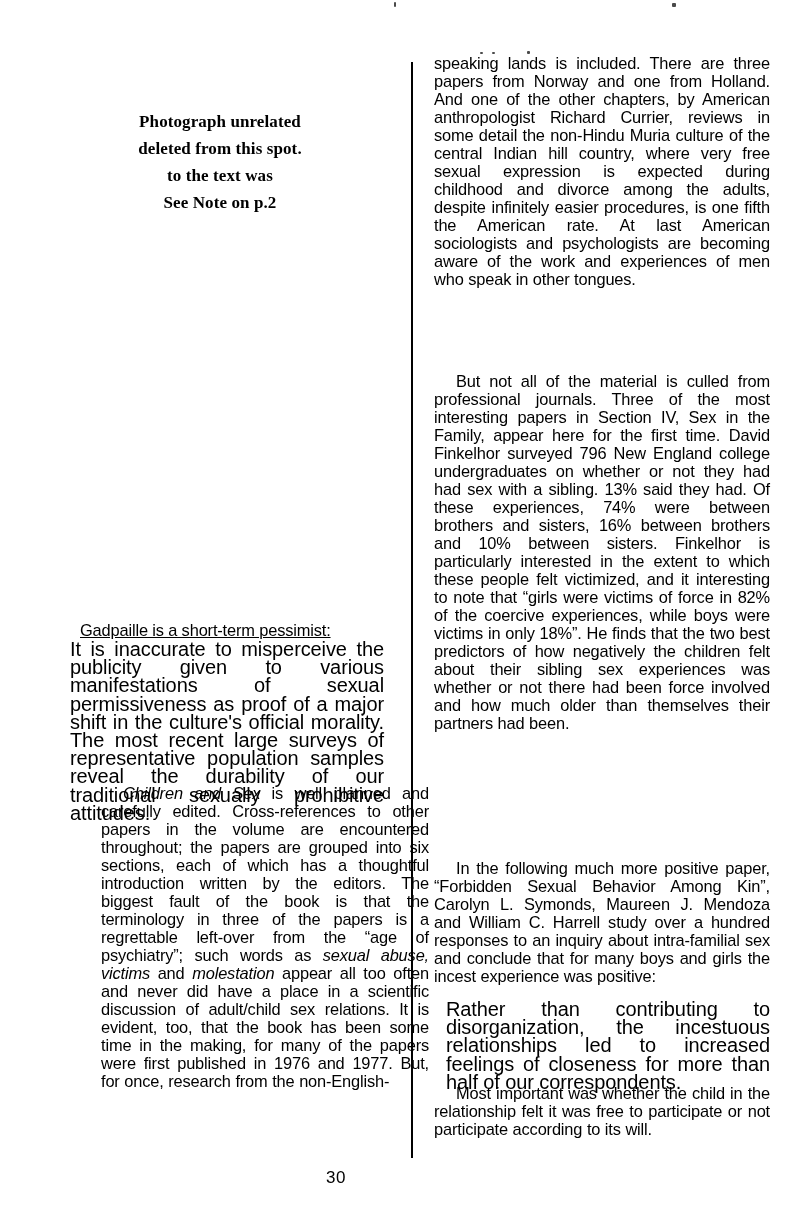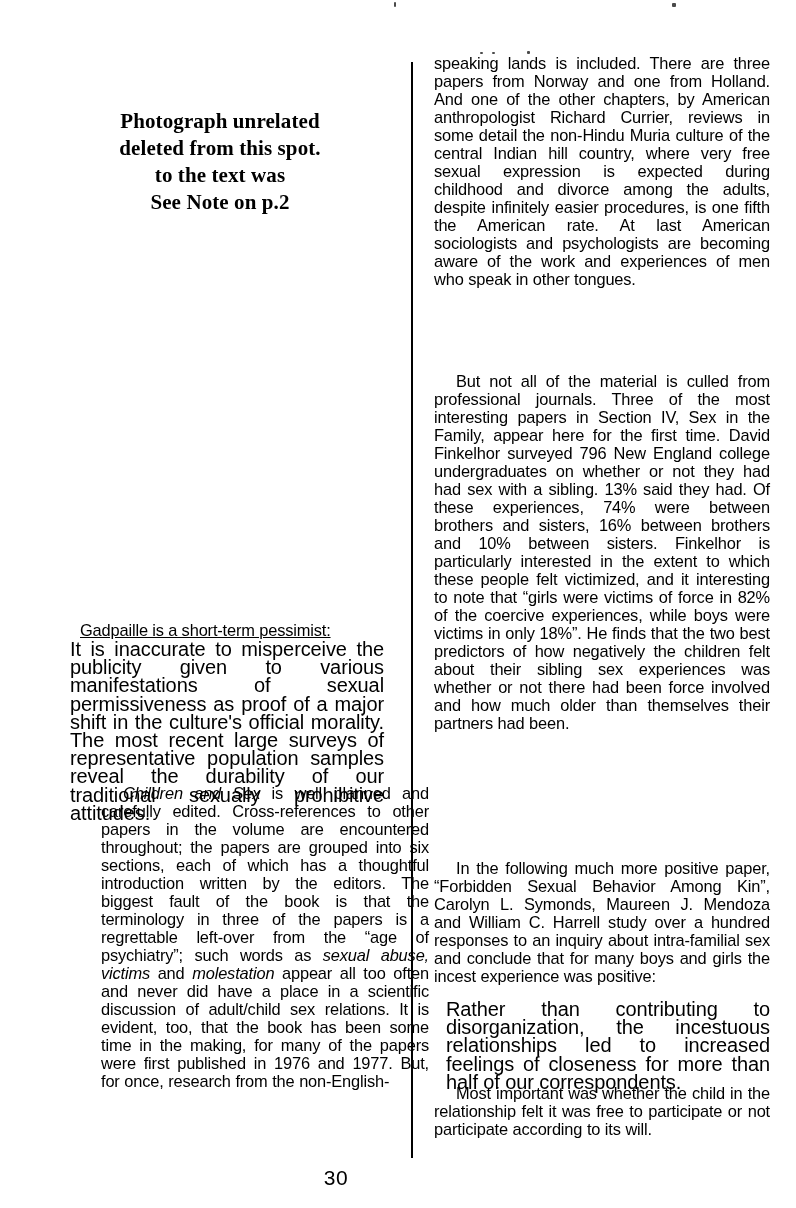--- a/index.html
+++ b/index.html
@@ -58,21 +58,21 @@
 
   
   #photo-notice {
     position: absolute;
     left: 0;
     top: 108px;
     width: 328px;
     text-align: center;
     font-family: "Liberation Serif", serif;
     font-weight: bold;
-    font-size: 21px;
+    font-size: 17px;
     line-height: 27px;
     letter-spacing: 0.1px;
   }
   #photo-notice .nline { display: block; }
 
   
   .body-para {
     font-size: 16.4px;
     line-height: 18px;
     text-align: justify;
@@ -124,21 +124,21 @@
   #right-extract     { position: absolute; left: 12px; top: 1000px; width: 324px; }
   #right-para-4      { position: absolute; left: 0; top: 1084px; width: 336px; }
 
   
   #page-number {
     position: absolute;
     left: 0;
     top: 1168px;
     width: 672px;
     text-align: center;
-    font-size: 21px;
+    font-size: 17px;
     line-height: 20px;
     letter-spacing: 0.5px;
   }
 </style>
 </head>
 <body>
 
 <div id="page">
 
   <div class="speckle" style="left:394px; top:2px; width:2px; height:5px;"></div>

